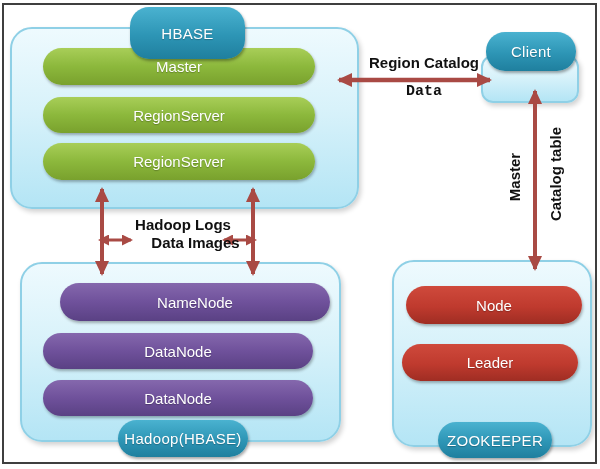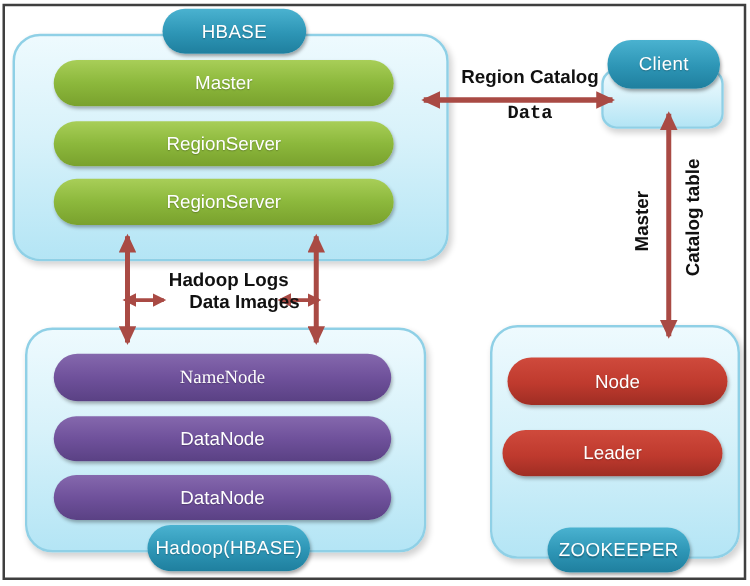--- a/index.html
+++ b/index.html
@@ -41,24 +41,24 @@
 </style>
 </head>
 <body>
 
 <div class="canvas">
 
   <div class="container-box" style="left:10px;top:27px;width:345px;height:178px;"></div>
   <div class="bar green" style="left:43px;top:48px;width:272px;height:37px;">Master</div>
   <div class="bar green" style="left:43px;top:97px;width:272px;height:36px;">RegionServer</div>
   <div class="bar green" style="left:43px;top:143px;width:272px;height:37px;">RegionServer</div>
-  <div class="pill" style="left:130px;top:7px;width:115px;height:36px;">HBASE</div>
+  <div class="pill" style="left:130px;top:7px;width:115px;height:52px;">HBASE</div>
 
   <div class="container-box" style="left:20px;top:262px;width:317px;height:176px;"></div>
-  <div class="bar purple" style="left:43px;top:283px;width:270px;height:38px;font-family:Liberation Serif, serif;">NameNode</div>
+  <div class="bar purple" style="left:60px;top:283px;width:270px;height:38px;">NameNode</div>
   <div class="bar purple" style="left:43px;top:333px;width:270px;height:36px;">DataNode</div>
   <div class="bar purple" style="left:43px;top:380px;width:270px;height:36px;">DataNode</div>
   <div class="pill" style="left:118px;top:420px;width:130px;height:37px;">Hadoop(HBASE)</div>
 
   <div class="container-box" style="left:392px;top:260px;width:196px;height:183px;"></div>
   <div class="bar red" style="left:406px;top:286px;width:176px;height:38px;">Node</div>
   <div class="bar red" style="left:402px;top:344px;width:176px;height:37px;">Leader</div>
   <div class="pill" style="left:438px;top:422px;width:114px;height:36px;">ZOOKEEPER</div>
 
   <div class="container-box" style="left:481px;top:55px;width:94px;height:44px;border-radius:12px;"></div>

